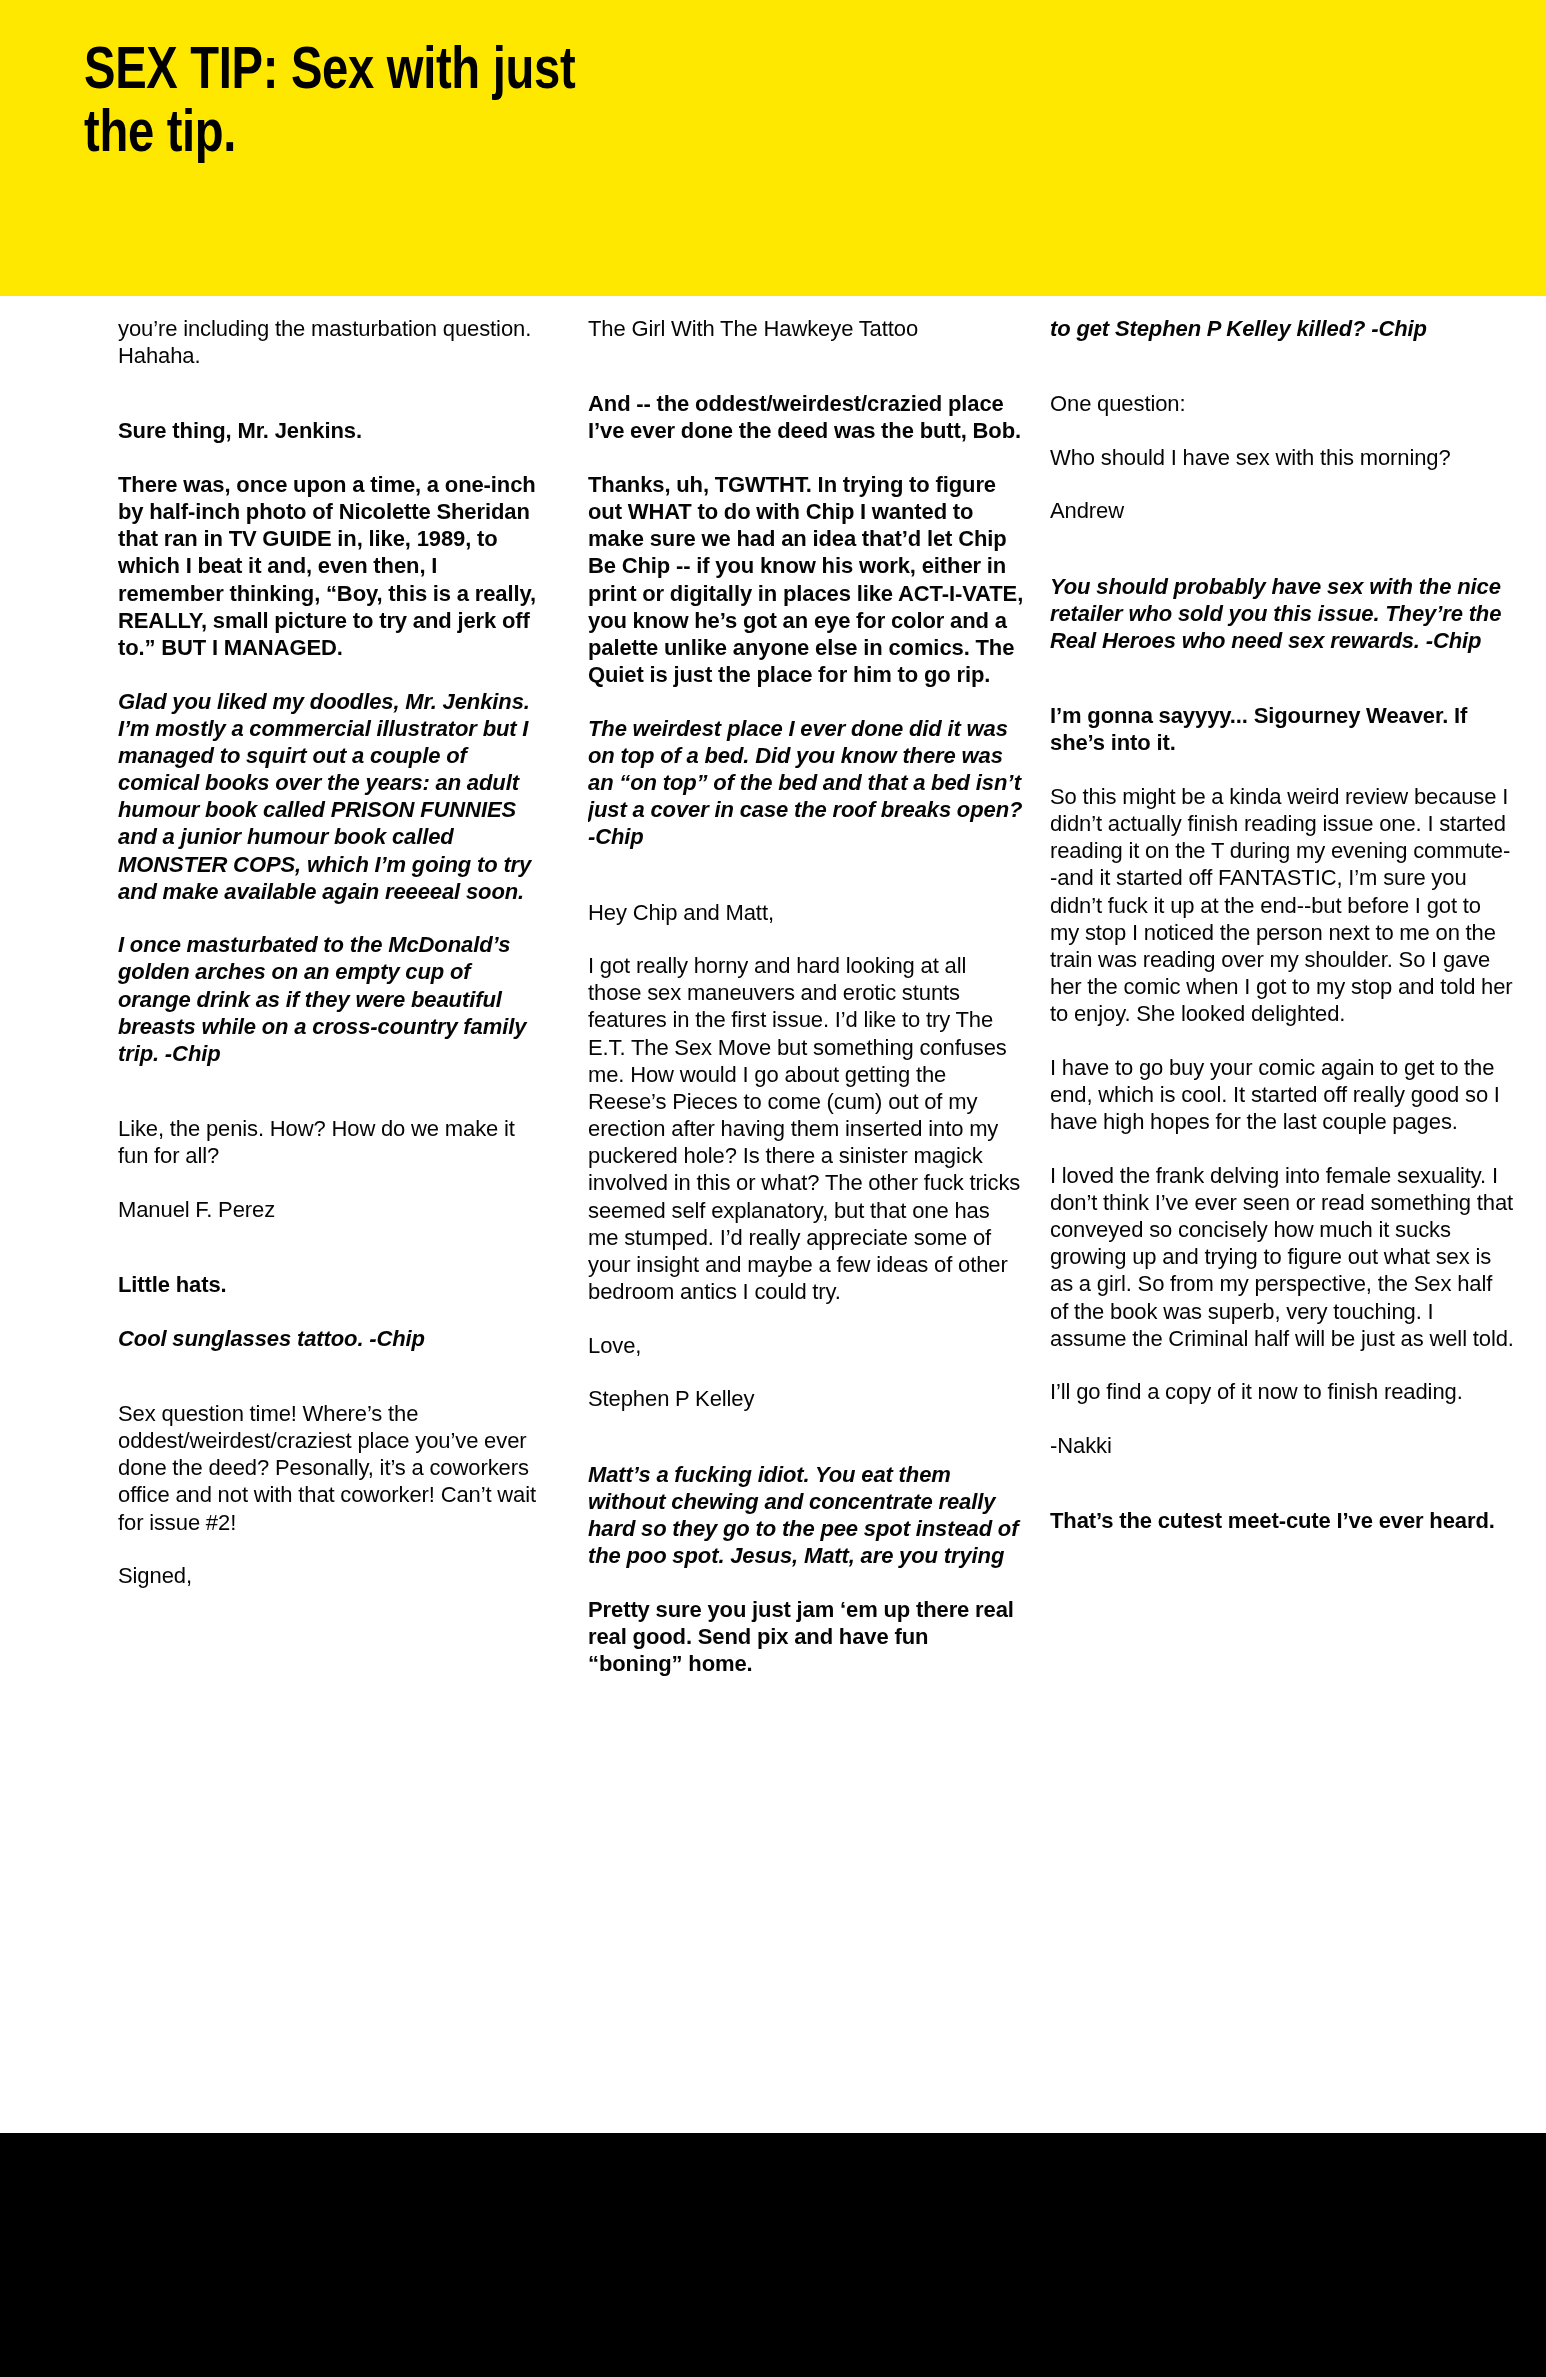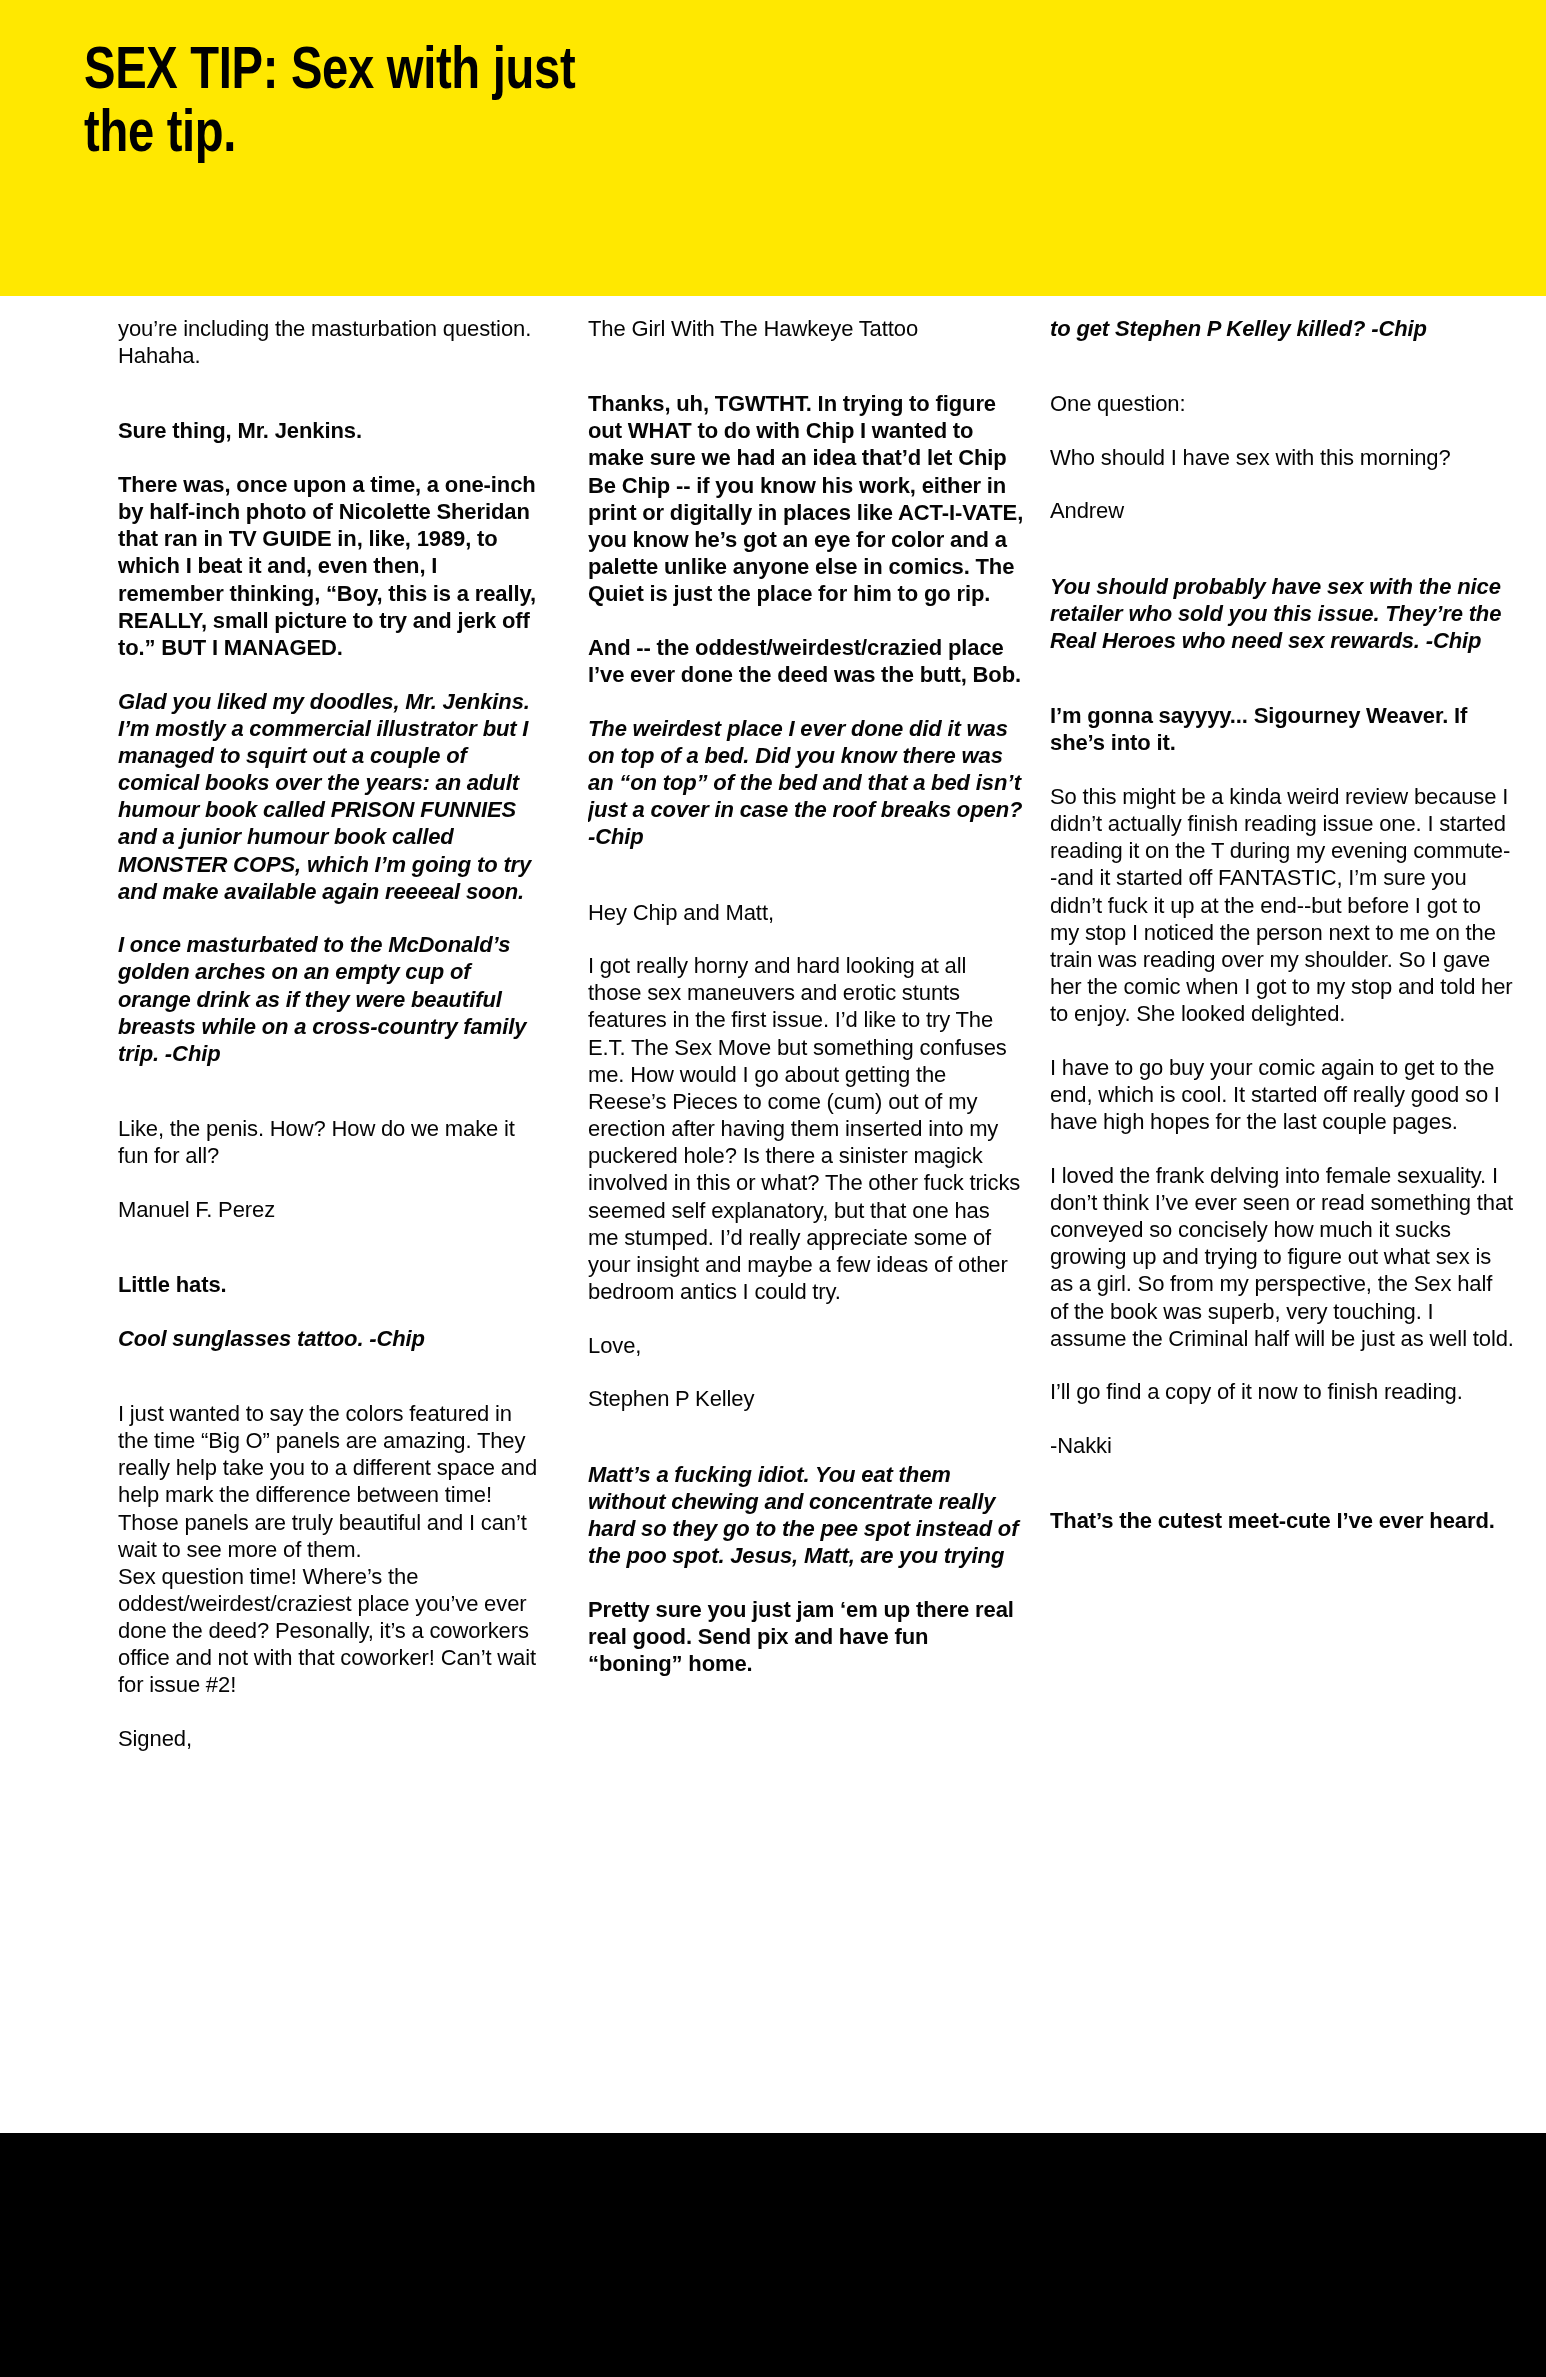--- a/index.html
+++ b/index.html
@@ -104,28 +104,27 @@
     <div class="col col-1">
         <p class="para s-regular gap-lg">you’re including the masturbation question. Hahaha.</p>
         <p class="para s-bold">Sure thing, Mr. Jenkins.</p>
         <p class="para s-bold">There was, once upon a time, a one-inch by half-inch photo of Nicolette Sheridan that ran in TV GUIDE in, like, 1989, to which I beat it and, even then, I remember thinking, “Boy, this is a really, REALLY, small picture to try and jerk off to.” BUT I MANAGED.</p>
         <p class="para s-bolditalic">Glad you liked my doodles, Mr. Jenkins. I’m mostly a commercial illustrator but I managed to squirt out a couple of comical books over the years: an adult humour book called PRISON FUNNIES and a junior humour book called MONSTER COPS, which I’m going to try and make available again reeeeal soon.</p>
         <p class="para s-bolditalic gap-lg">I once masturbated to the McDonald’s golden arches on an empty cup of orange drink as if they were beautiful breasts while on a cross-country family trip. -Chip</p>
         <p class="para s-regular">Like, the penis. How? How do we make it fun for all?</p>
         <p class="para s-regular gap-lg">Manuel F. Perez</p>
         <p class="para s-bold">Little hats.</p>
         <p class="para s-bolditalic gap-lg">Cool sunglasses tattoo. -Chip</p>
-        <p class="para s-regular tight">I just wanted to say the colors featured in the time “Big O” panels are amazing. They really help take you to a different space and help mark the difference between time! Those panels are truly beautiful and I can’t wait to see more of them.</p>
         <p class="para s-regular">Sex question time! Where’s the oddest/weirdest/craziest place you’ve ever done the deed? Pesonally, it’s a coworkers office and not with that coworker! Can’t wait for issue #2!</p>
         <p class="para s-regular">Signed,</p>
       </div>
     <div class="col col-2">
         <p class="para s-regular gap-lg">The Girl With The Hawkeye Tattoo</p>
+        <p class="para s-bold">And -- the oddest/weirdest/crazied place I’ve ever done the deed was the butt, Bob.</p>
         <p class="para s-bold">Thanks, uh, TGWTHT. In trying to figure out WHAT to do with Chip I wanted to make sure we had an idea that’d let Chip Be Chip -- if you know his work, either in print or digitally in places like ACT-I-VATE, you know he’s got an eye for color and a palette unlike anyone else in comics. The Quiet is just the place for him to go rip.</p>
-        <p class="para s-bold">And -- the oddest/weirdest/crazied place I’ve ever done the deed was the butt, Bob.</p>
         <p class="para s-bolditalic gap-lg">The weirdest place I ever done did it was on top of a bed. Did you know there was an “on top” of the bed and that a bed isn’t just a cover in case the roof breaks open? -Chip</p>
         <p class="para s-regular">Hey Chip and Matt,</p>
         <p class="para s-regular">I got really horny and hard looking at all those sex maneuvers and erotic stunts features in the first issue. I’d like to try The E.T. The Sex Move but something confuses me. How would I go about getting the Reese’s Pieces to come (cum) out of my erection after having them inserted into my puckered hole? Is there a sinister magick involved in this or what? The other fuck tricks seemed self explanatory, but that one has me stumped. I’d really appreciate some of your insight and maybe a few ideas of other bedroom antics I could try.</p>
         <p class="para s-regular">Love,</p>
         <p class="para s-regular gap-lg">Stephen P Kelley</p>
         <p class="para s-bolditalic">Matt’s a fucking idiot. You eat them without chewing and concentrate really hard so they go to the pee spot instead of the poo spot. Jesus, Matt, are you trying</p>
         <p class="para s-bold">Pretty sure you just jam ‘em up there real real good. Send pix and have fun “boning” home.</p>
       </div>
     <div class="col col-3">
         <p class="para s-bolditalic gap-lg">to get Stephen P Kelley killed? -Chip</p>

